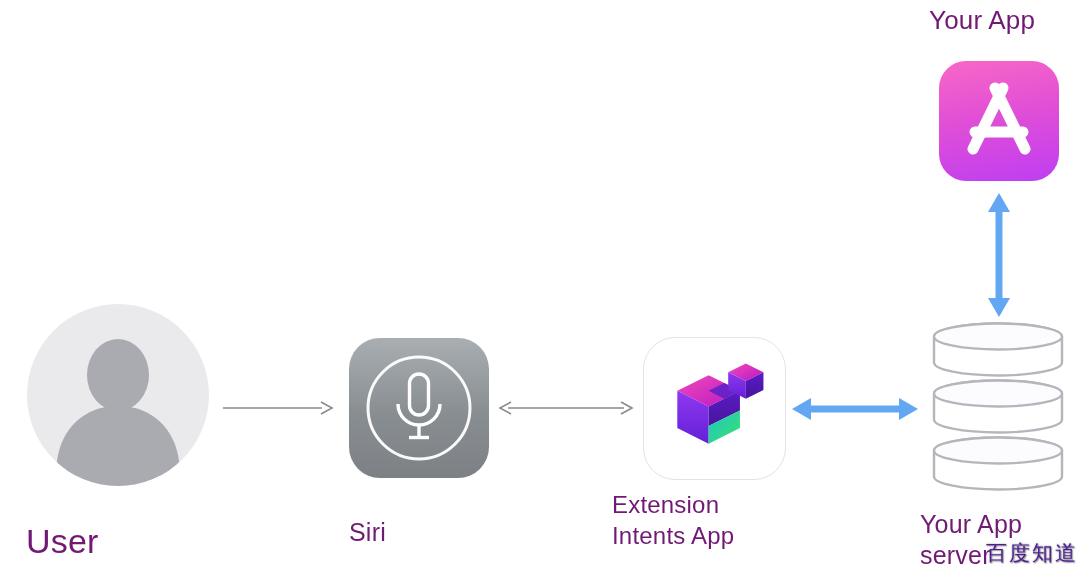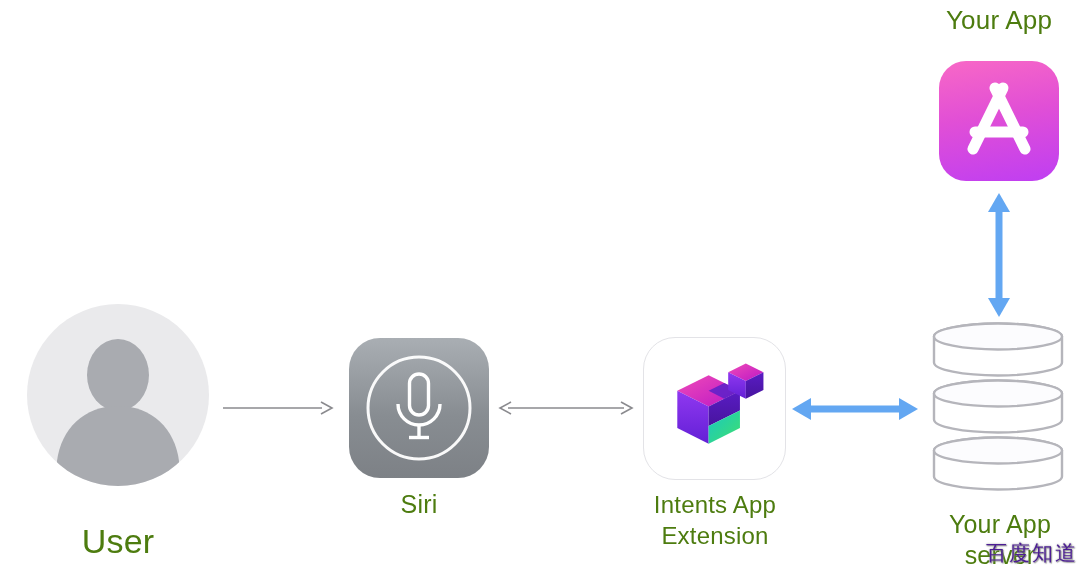--- a/index.html
+++ b/index.html
@@ -2,21 +2,21 @@
 <html><head>
 <meta charset="utf-8">
 <style>
   html,body{margin:0;padding:0;background:#fff;}
   #canvas{
     position:relative;width:1080px;height:571px;background:#ffffff;
     font-family:"Liberation Sans","DejaVu Sans",sans-serif;overflow:hidden;
   }
   .abs{position:absolute;}
   .node-label{
-    position:absolute;text-align:center;color:#4d7c0f;
+    position:absolute;color:#701a75;
     font-size:25px;line-height:31px;letter-spacing:.2px;
   }
   .icon-tile{position:absolute;box-sizing:border-box;}
   .siri-tile{
     border-radius:31px;
     background:linear-gradient(180deg,#a9aeb3 0%,#888d92 55%,#7d8186 100%);
   }
   .intents-tile{
     border-radius:32px;background:#ffffff;border:1.5px solid #e3e3e7;
   }
@@ -59,21 +59,21 @@
 
   <div class="icon-tile siri-tile" style="left:349px;top:338px;width:140px;height:140px;">
     <svg width="140" height="140" viewBox="0 0 140 140">
       <circle cx="70" cy="70" r="51" fill="none" stroke="#ffffff" stroke-width="3" opacity="0.95"></circle>
       <rect x="60.5" y="36" width="19" height="41" rx="9.5" fill="none" stroke="#ffffff" stroke-width="3.4"></rect>
       <path d="M49 66 a21 21 0 0 0 42 0" fill="none" stroke="#ffffff" stroke-width="3.4"></path>
       <line x1="70" y1="87" x2="70" y2="99" stroke="#ffffff" stroke-width="3.4"></line>
       <line x1="60" y1="99.5" x2="80" y2="99.5" stroke="#ffffff" stroke-width="3.4"></line>
     </svg>
   </div>
-  <div class="node-label" style="left:349px;top:489px;width:140px;">Siri</div>
+  <div class="node-label" style="left:349px;top:517px;width:140px;">Siri</div>
 
   <svg class="abs" style="left:498px;top:400px;" width="136" height="16" viewBox="0 0 136 16">
     <line x1="10" y1="8" x2="126" y2="8" stroke="#8a8a8e" stroke-width="1.6"></line>
     <polyline points="13,2 2,8 13,14" fill="none" stroke="#8a8a8e" stroke-width="1.6"></polyline>
     <polyline points="123,2 134,8 123,14" fill="none" stroke="#8a8a8e" stroke-width="1.6"></polyline>
   </svg>
 
   <div class="icon-tile intents-tile" style="left:643px;top:337px;width:143px;height:143px;">
     <svg width="140" height="140" viewBox="0 0 143 143">
       <defs>
@@ -100,22 +100,22 @@
       <polygon points="34,54 66,70 66,108 34,92" fill="url(#gLeft)"></polygon>
       <polygon points="66,70 98,54 98,74 66,90" fill="url(#gRight)"></polygon>
       <polygon points="66,90 98,74 98,92 66,108" fill="url(#gTeal)"></polygon>
 
       <polygon points="104,26 122,35 104,44 86,35" fill="url(#gTop)"></polygon>
       <polygon points="86,35 104,44 104,62 86,53" fill="url(#gLeft)"></polygon>
       <polygon points="104,44 122,35 122,53 104,62" fill="url(#gRight)"></polygon>
     </svg>
   </div>
   <div class="node-label" style="left:612px;top:489px;width:206px;font-size:24px;">
+    <div>Extension</div>
     <div>Intents App</div>
-    <div>Extension</div>
   </div>
 
   <svg class="abs" style="left:792px;top:396px;" width="126" height="26" viewBox="0 0 126 26">
     <line x1="15" y1="13" x2="111" y2="13" stroke="#63a7f2" stroke-width="7"></line>
     <polygon points="19,2 0,13 19,24" fill="#63a7f2"></polygon>
     <polygon points="107,2 126,13 107,24" fill="#63a7f2"></polygon>
   </svg>
 
   <div class="abs" style="left:931px;top:319px;width:134px;height:177px;">
     <svg width="134" height="177" viewBox="0 0 134 174">

